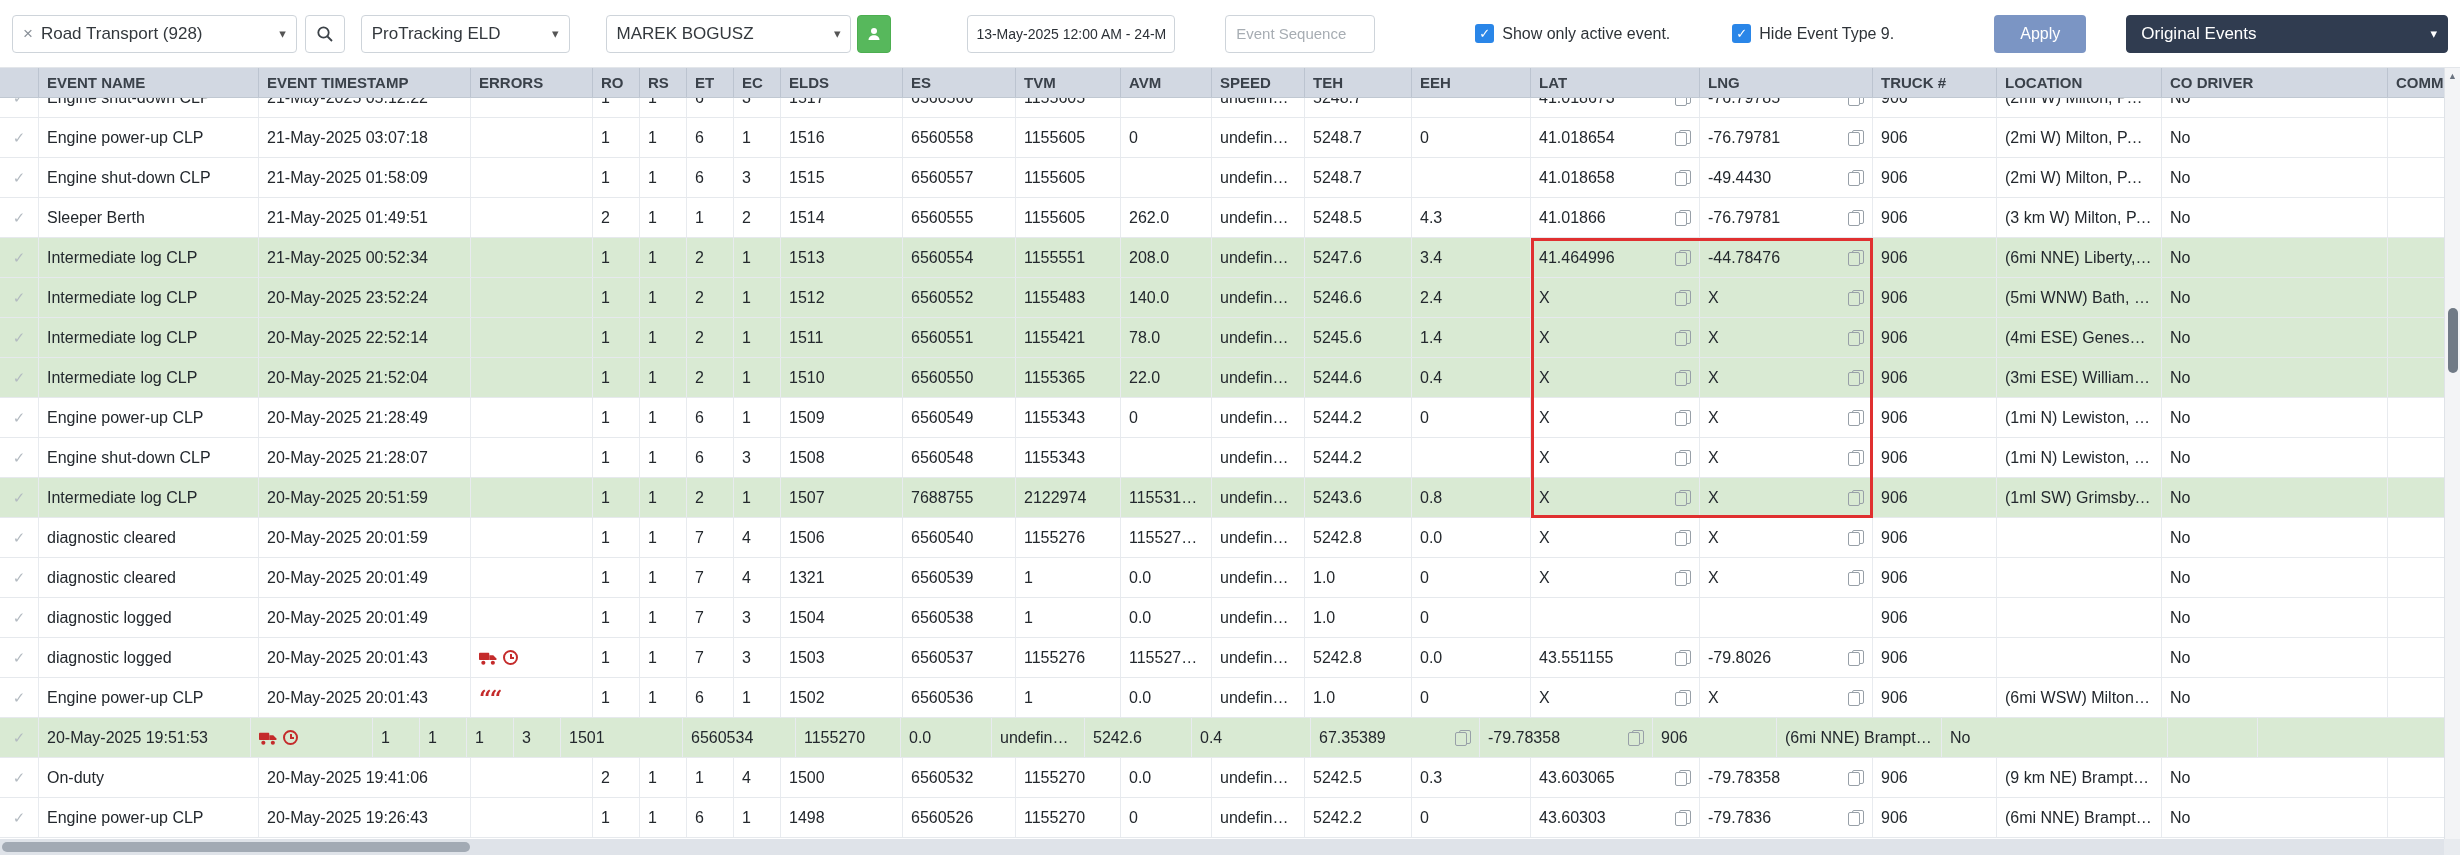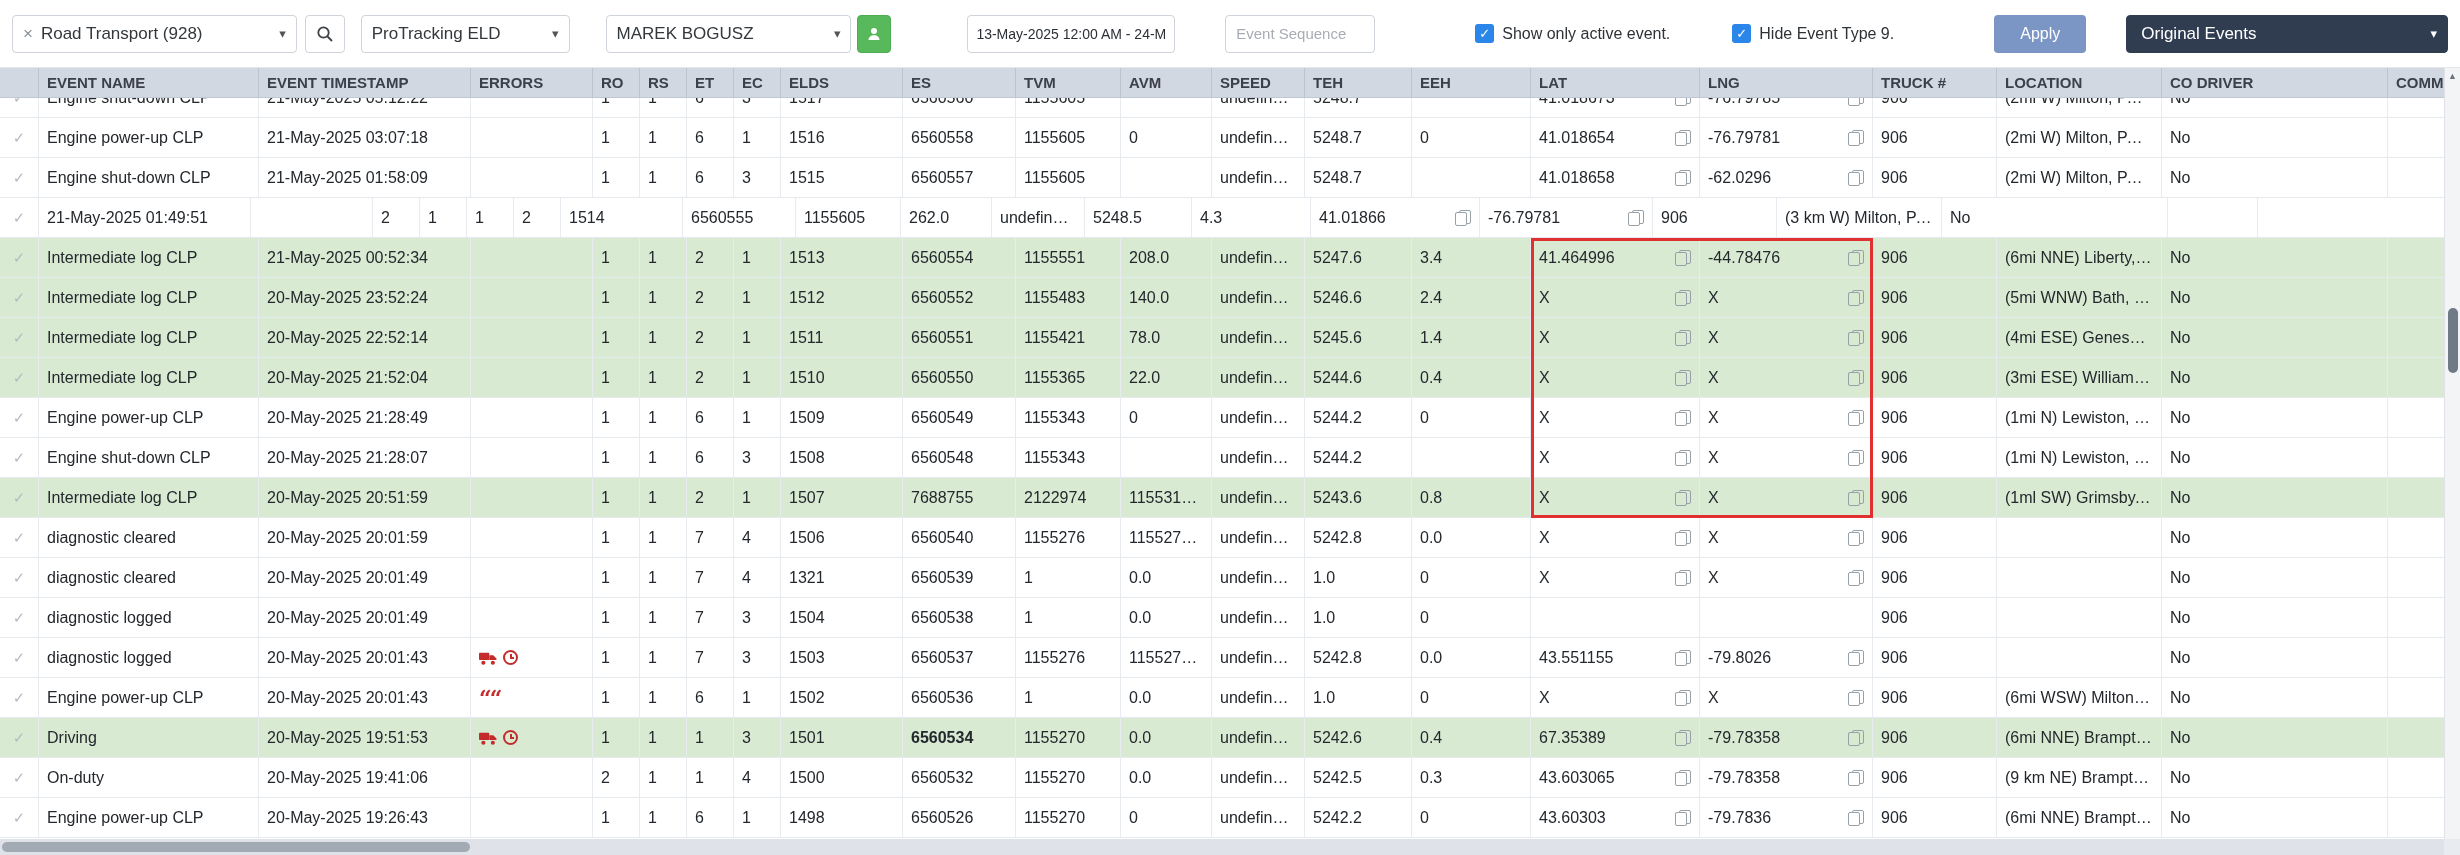--- a/index.html
+++ b/index.html
@@ -266,30 +266,31 @@
         <div class="td c-tvm" style="width: 105px;">1155605</div>
         <div class="td c-avm" style="width: 91px;"></div>
         <div class="td c-speed" style="width: 93px;">undefined...</div>
         <div class="td c-teh" style="width: 107px;">5248.7</div>
         <div class="td c-eeh" style="width: 119px;"></div>
         <div class="td c-lat flexcell" style="width: 169px;">
           <span class="val">41.018658</span>
           <span class="copy-icon"></span>
         </div>
         <div class="td c-lng flexcell" style="width: 173px;">
-          <span class="val">-62.0296</span>
+          <span class="val">-49.4430</span>
           <span class="copy-icon"></span>
         </div>
         <div class="td c-truck" style="width: 124px;">906</div>
         <div class="td c-location" style="width: 165px;">(2mi W) Milton, PA, US</div>
         <div class="td c-co" style="width: 226px;">No</div>
         <div class="td c-comments" style="width: 90px;"></div>
       </div>
       <div class="tr">
         <div class="td c-check" style="width: 39px;"><span class="row-check">✓</span></div>
+        <div class="td c-name" style="width: 220px;">Sleeper Berth</div>
         <div class="td c-ts" style="width: 212px;">21-May-2025 01:49:51</div>
         <div class="td c-errors" style="width: 122px;"></div>
         <div class="td c-ro" style="width: 47px;">2</div>
         <div class="td c-rs" style="width: 47px;">1</div>
         <div class="td c-et" style="width: 47px;">1</div>
         <div class="td c-ec" style="width: 47px;">2</div>
         <div class="td c-elds" style="width: 122px;">1514</div>
         <div class="td c-es" style="width: 113px;">6560555</div>
         <div class="td c-tvm" style="width: 105px;">1155605</div>
         <div class="td c-avm" style="width: 91px;">262.0</div>
@@ -658,39 +659,38 @@
           <span class="val">X</span>
           <span class="copy-icon"></span>
         </div>
         <div class="td c-truck" style="width: 124px;">906</div>
         <div class="td c-location" style="width: 165px;">(6mi WSW) Milton, ON, CA</div>
         <div class="td c-co" style="width: 226px;">No</div>
         <div class="td c-comments" style="width: 90px;"></div>
       </div>
       <div class="tr green">
         <div class="td c-check" style="width: 39px;"><span class="row-check">✓</span></div>
-        <div class="td c-name" style="width: 220px;">Driving</div>
         <div class="td c-ts" style="width: 212px;">20-May-2025 19:51:53</div>
         <div class="td c-errors" style="width: 122px;">
           <span class="err-ic">
             <svg width="19" height="16" viewBox="0 0 24 19">
               <rect x="0" y="3" width="13" height="9" rx="1" fill="#c42b2b"></rect>
               <path d="M13 6h5l4 4v2h-9z" fill="#c42b2b"></path>
               <circle cx="5.5" cy="15.5" r="2.6" fill="#c42b2b"></circle>
               <circle cx="17.5" cy="15.5" r="2.6" fill="#c42b2b"></circle>
             </svg>
           </span>
           <span class="err-clock"></span>
         </div>
         <div class="td c-ro" style="width: 47px;">1</div>
         <div class="td c-rs" style="width: 47px;">1</div>
         <div class="td c-et" style="width: 47px;">1</div>
         <div class="td c-ec" style="width: 47px;">3</div>
         <div class="td c-elds" style="width: 122px;">1501</div>
-        <div class="td c-es" style="width: 113px; font-weight: bold;">6560534</div>
+        <div class="td c-es" style="width: 113px;">6560534</div>
         <div class="td c-tvm" style="width: 105px;">1155270</div>
         <div class="td c-avm" style="width: 91px;">0.0</div>
         <div class="td c-speed" style="width: 93px;">undefined...</div>
         <div class="td c-teh" style="width: 107px;">5242.6</div>
         <div class="td c-eeh" style="width: 119px;">0.4</div>
         <div class="td c-lat flexcell" style="width: 169px;">
           <span class="val">67.35389</span>
           <span class="copy-icon"></span>
         </div>
         <div class="td c-lng flexcell" style="width: 173px;">

